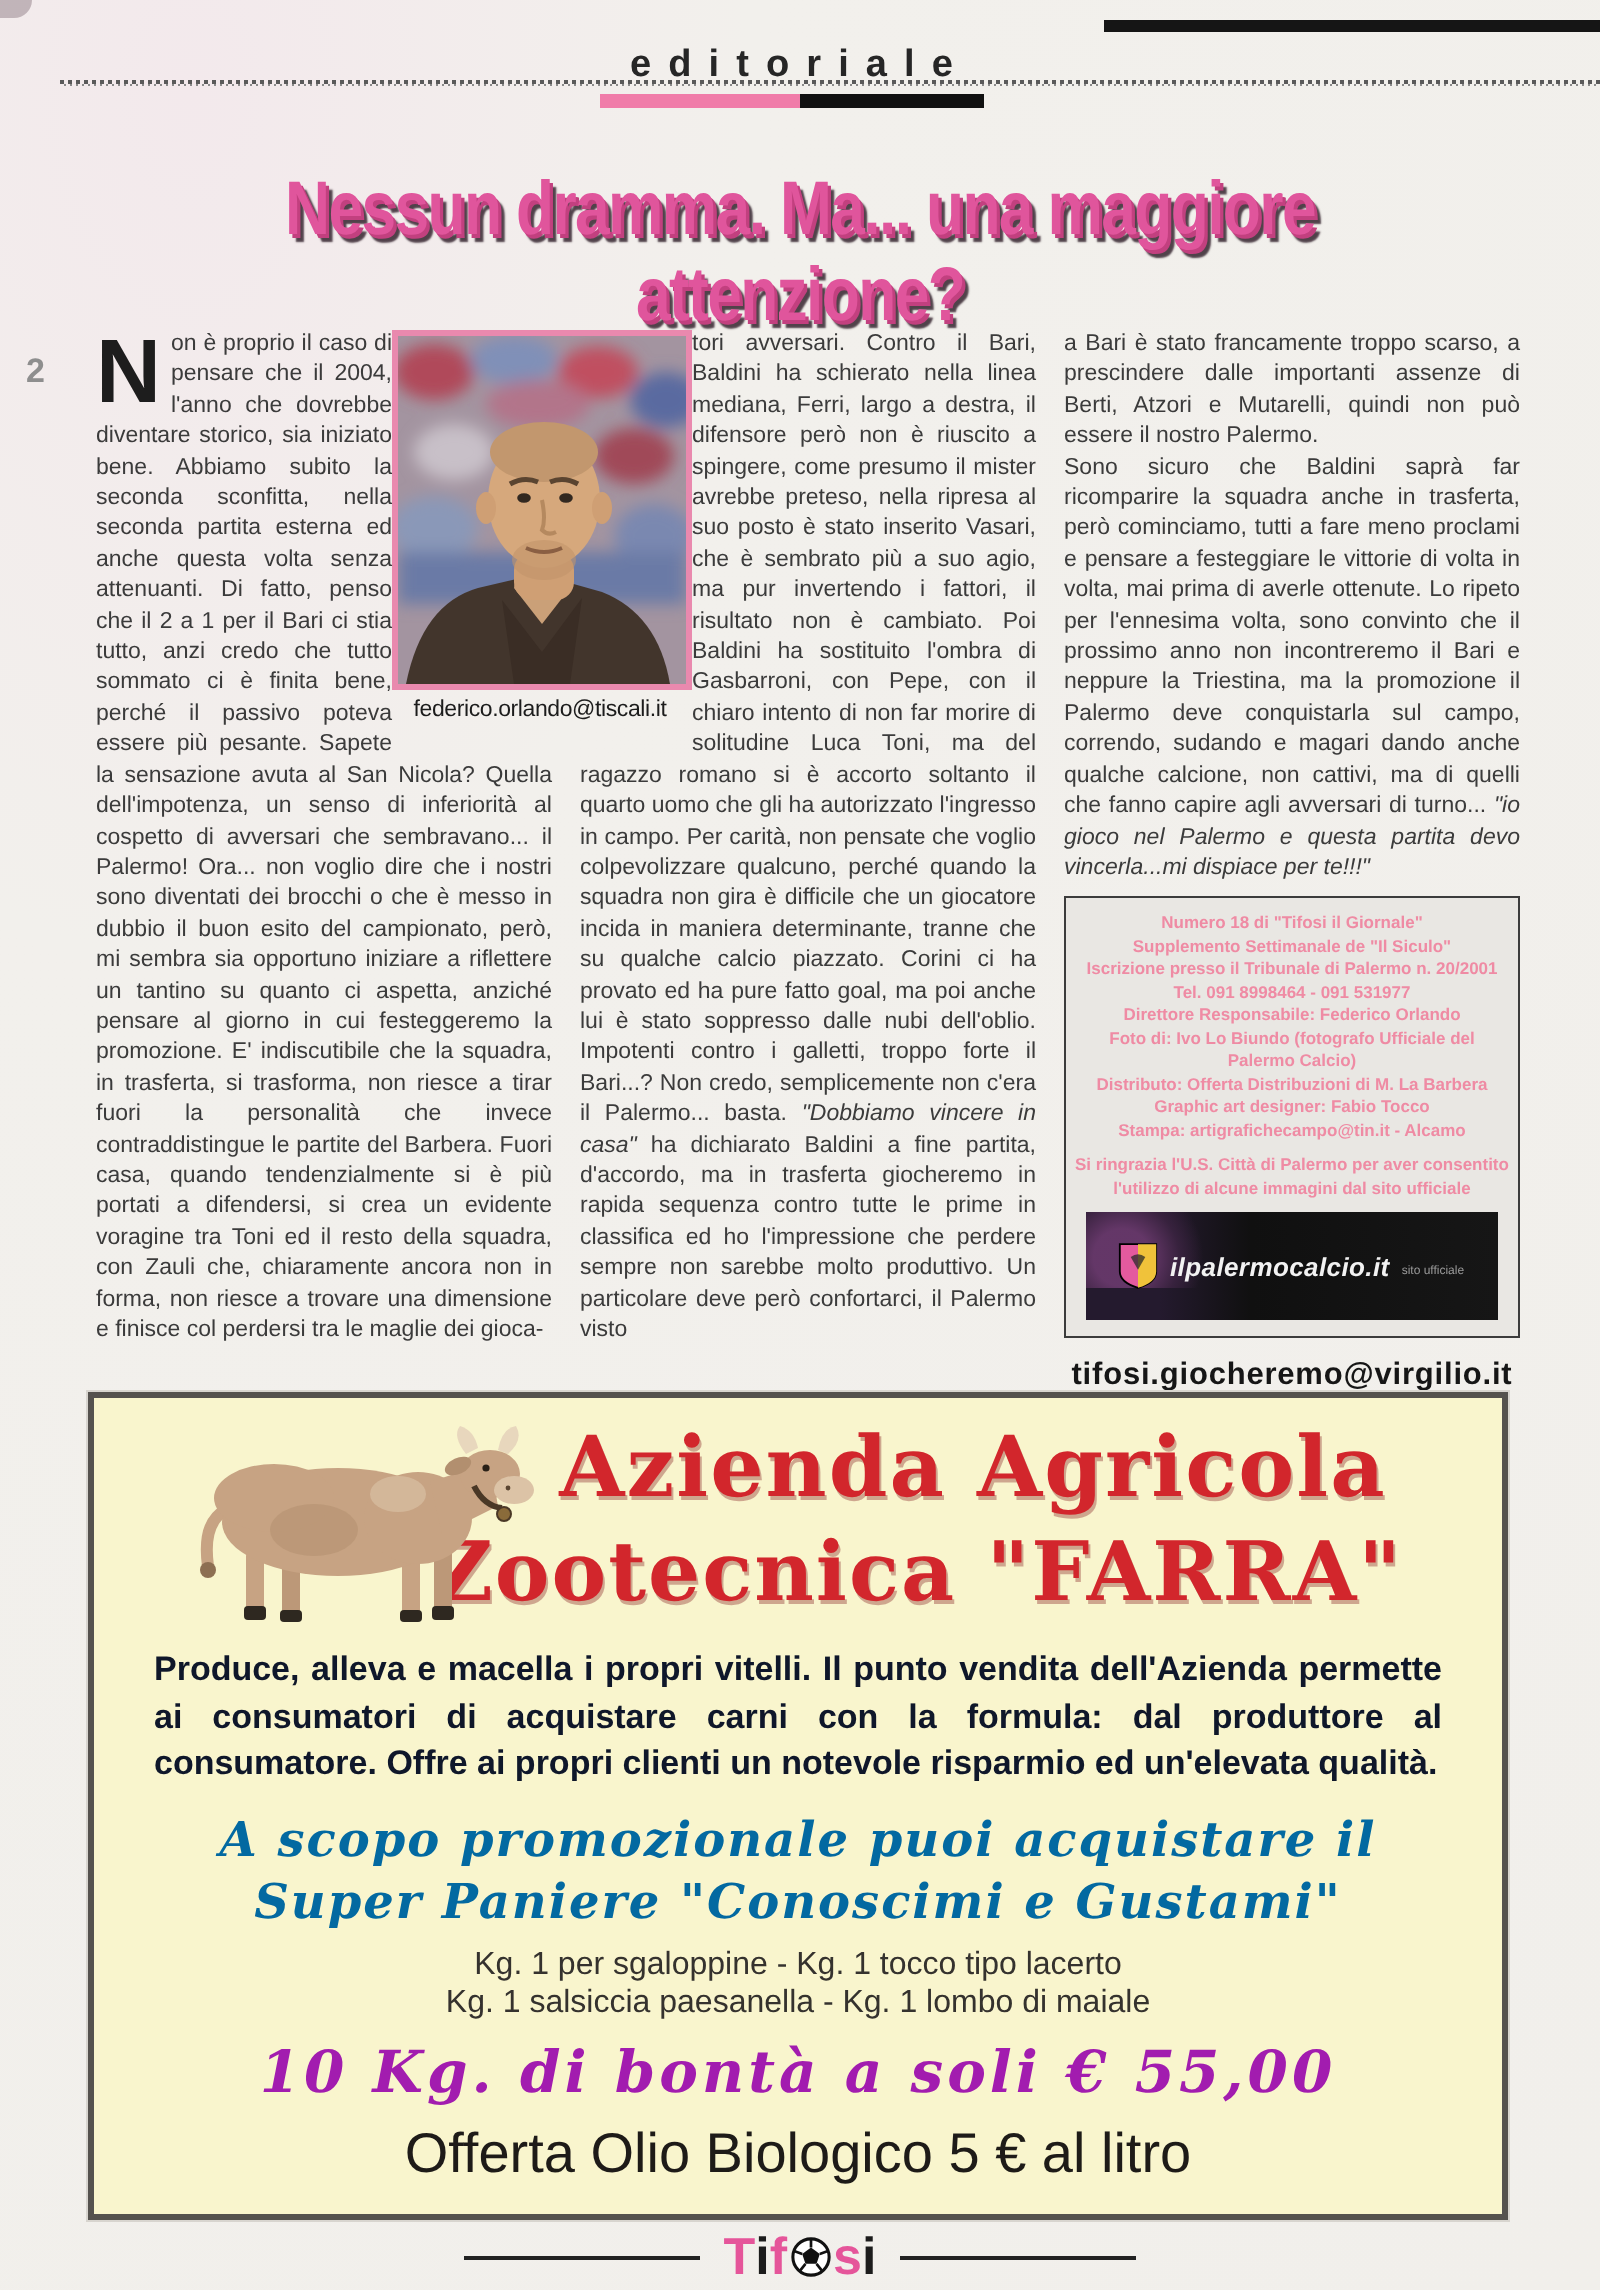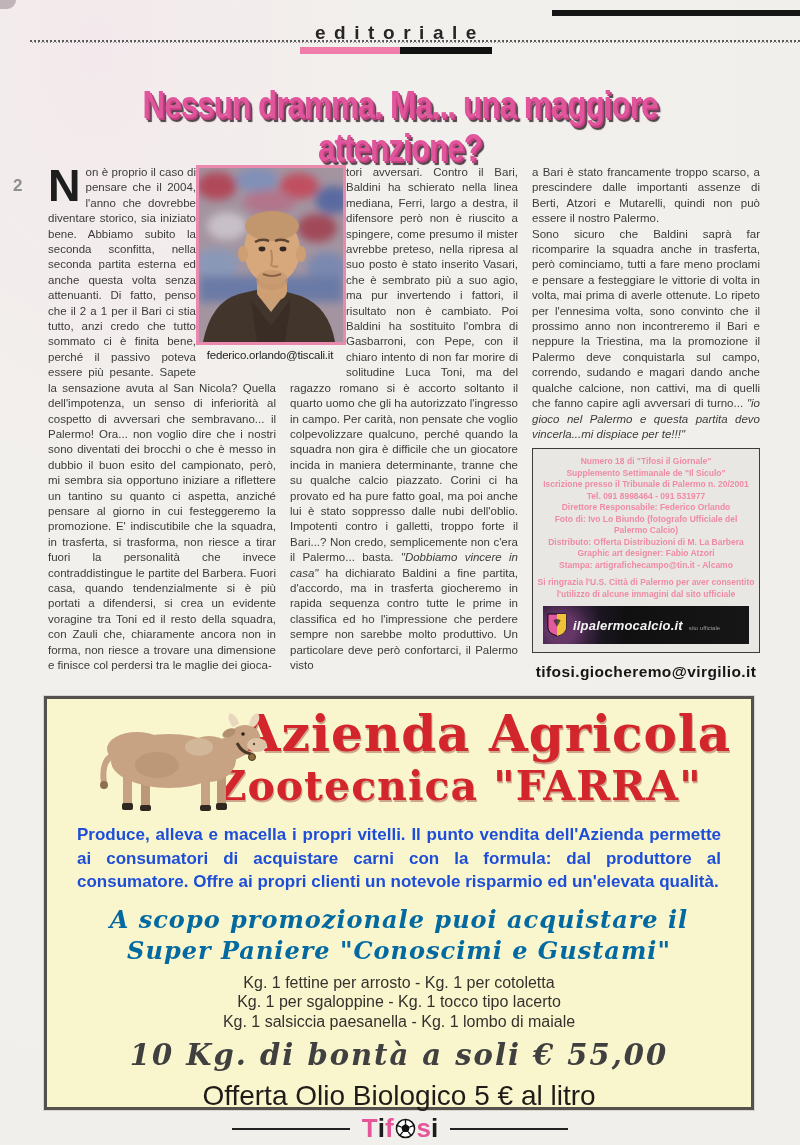--- a/index.html
+++ b/index.html
@@ -37,43 +37,43 @@
         border:3px solid #e989ae;background:#a89aa4;}
   .portrait svg{display:block;}
   .photo-caption{position:absolute;left:190px;top:349px;width:160px;text-align:center;
         font-size:11.5px;font-weight:normal;color:#1c1c1c;letter-spacing:-.2px;}
 
   
   .infobox{margin-top:6px;border:1px solid #3c3c3c;background:#e9e7e3;
         padding:7px 4px 8px 4px;text-align:center;}
   .info-line{font-size:8.5px;line-height:11.5px;color:#ef8ba4;font-weight:bold;}
   .info-gap{height:6px;}
-  .banner{margin:6px auto 0 auto;width:206px;height:38px;background:linear-gradient(90deg,#241a2e 0 18%,#101010 40%,#161616 100%);
-        display:flex;align-items:center;justify-content:flex-start;gap:6px;padding-left:4px;box-sizing:border-box;position:relative;overflow:hidden;}
+  .banner{margin:6px auto 0 auto;width:206px;height:54px;background:linear-gradient(90deg,#241a2e 0 18%,#101010 40%,#161616 100%);
+        display:flex;align-items:center;justify-content:flex-start;gap:6px;padding-left:16px;box-sizing:border-box;position:relative;overflow:hidden;}
   .banner-stadium{position:absolute;left:0;top:0;width:60px;height:38px;
         background:radial-gradient(circle at 30% 60%, #6b3a6e 0 30%, #3a2340 60%, transparent 85%);opacity:.9;}
   .banner-site{position:relative;color:#f2f2f2;font-size:13px;font-weight:bold;font-style:italic;letter-spacing:.2px;}
   .banner-tag{position:relative;color:#9a9a9a;font-size:6px;align-self:center;margin-top:6px;}
   .contact-email{margin-top:11px;text-align:center;font-size:15.5px;font-weight:bold;color:#161616;letter-spacing:.4px;}
 
   
   .ad{position:absolute;left:44px;top:696px;width:710px;height:414px;box-sizing:border-box;
         background:#f9f5cd;border:3px solid #55524e;box-shadow:0 0 0 1px #d8d5cf;text-align:center;}
   .cow{position:absolute;left:26px;top:4px;}
   .ad-title{font-family:"DejaVu Serif", serif;font-weight:bold;color:#d2262c;
         text-shadow:1px 2px 0 rgba(125,20,25,.35);letter-spacing:1px;}
-  .ad-title1{margin:12px 0 0 175px;font-size:50px;line-height:46px;}
+  .ad-title1{margin:12px 0 0 175px;font-size:42px;line-height:46px;}
   .ad-title2{margin:6px 0 0 120px;font-size:41px;line-height:46px;}
-  .ad-intro{margin:14px 30px 0 30px;text-align:justify;color:#1d4ed8;font-size:17px;line-height:23.5px;font-weight:bold;}
+  .ad-intro{margin:14px 30px 0 30px;text-align:justify;color:#0f172a;font-size:17px;line-height:23.5px;font-weight:bold;}
   .ad-promo{font-family:"DejaVu Serif", serif;font-style:italic;font-weight:bold;color:#0369a1;font-size:24px;line-height:31px;letter-spacing:1px;}
   .ad-promo1{margin-top:10px;}
   .ad-items{margin-top:7px;}
   .ad-item{font-size:16px;line-height:19.5px;color:#35322e;}
   .ad-price{margin-top:7px;font-family:"DejaVu Serif", serif;font-style:italic;font-weight:bold;
-        font-size:29px;color:#404040;letter-spacing:2px;}
+        font-size:29px;color:#a21caf;letter-spacing:2px;}
   .ad-offer{margin-top:8px;font-size:28px;color:#1e1b18;}
 
   
   .footer{position:absolute;left:0;right:0;top:1113px;display:flex;align-items:center;justify-content:center;gap:12px;}
   .footer-line{width:118px;height:2px;background:#222;}
   .logo{display:flex;align-items:center;font-size:26px;font-weight:bold;letter-spacing:0;}
   .logo .lp{color:#e5559a;}
   .logo .lb{color:#1c1c1c;}
   .ball{margin:0 1px;display:flex;align-items:center;}
 </style>
@@ -146,21 +146,21 @@
       <p><span>Sono sicuro che Baldini saprà far ricomparire la squadra anche in trasferta, però cominciamo, tutti a fare meno proclami e pensare a festeggiare le vittorie di volta in volta, mai prima di averle ottenute. Lo ripeto per l'ennesima volta, sono convinto che il prossimo anno non incontreremo il Bari e neppure la Triestina, ma la promozione il Palermo deve conquistarla sul campo, correndo, sudando e magari dando anche qualche calcione, non cattivi, ma di quelli che fanno capire agli avversari di turno... </span><span class="ital">"io gioco nel Palermo e questa partita devo vincerla...mi dispiace per te!!!"</span></p>
 
       <div class="infobox">
         <div class="info-line">Numero 18 di "Tifosi il Giornale"</div>
         <div class="info-line">Supplemento Settimanale de "Il Siculo"</div>
         <div class="info-line">Iscrizione presso il Tribunale di Palermo n. 20/2001</div>
         <div class="info-line">Tel. 091 8998464 - 091 531977</div>
         <div class="info-line">Direttore Responsabile: Federico Orlando</div>
         <div class="info-line">Foto di: Ivo Lo Biundo (fotografo Ufficiale del Palermo Calcio)</div>
         <div class="info-line">Distributo: Offerta Distribuzioni di M. La Barbera</div>
-        <div class="info-line">Graphic art designer: Fabio Atzori</div>
+        <div class="info-line">Graphic art designer: Fabio Tocco</div>
         <div class="info-line">Stampa: artigrafichecampo@tin.it - Alcamo</div>
         <div class="info-gap"></div>
         <div class="info-line">Si ringrazia l'U.S. Città di Palermo per aver consentito</div>
         <div class="info-line">l'utilizzo di alcune immagini dal sito ufficiale</div>
         <div class="banner">
           <div class="banner-stadium"></div>
           <svg width="20" height="26" viewBox="0 0 22 28" style="position:relative;">
             <path d="M1 2 h20 v15 q0 6 -10 9 q-10 -3 -10 -9 z" fill="#e45a9e" stroke="#000" stroke-width="1"></path>
             <path d="M11 2 h10 v15 q0 6 -10 9 z" fill="#f0c23a"></path>
             <path d="M7 9 q4 -3 8 0 l-4 7 z" fill="#2a2a2a" opacity=".75"></path>
@@ -200,21 +200,20 @@
       <circle cx="181" cy="41" r="1.2" fill="#5a4632"></circle>
       <path d="M164 40 q5 10 14 11" stroke="#4a3826" stroke-width="3" fill="none"></path>
       <circle cx="179" cy="54" r="3.5" fill="#8a6b3a" stroke="#4a3826" stroke-width="1"></circle>
     </svg>
     <div class="ad-title ad-title1">Azienda Agricola</div>
     <div class="ad-title ad-title2">Zootecnica "FARRA"</div>
     <p class="ad-intro">Produce, alleva e macella i propri vitelli. Il punto vendita dell'Azienda permette ai consumatori di acquistare carni con la formula: dal produttore al consumatore. Offre ai propri clienti un notevole risparmio ed un'elevata qualità.</p>
     <div class="ad-promo ad-promo1">A scopo promozionale puoi acquistare il</div>
     <div class="ad-promo">Super Paniere "Conoscimi e Gustami"</div>
     <div class="ad-items">
-      <div class="ad-item">Kg. 1 fettine per arrosto - Kg. 1 per cotoletta</div>
       <div class="ad-item">Kg. 1 per sgaloppine - Kg. 1 tocco tipo lacerto</div>
       <div class="ad-item">Kg. 1 salsiccia paesanella - Kg. 1 lombo di maiale</div>
     </div>
     <div class="ad-price">10 Kg. di bontà a soli € 55,00</div>
     <div class="ad-offer">Offerta Olio Biologico 5 € al litro</div>
 
   </div>
 
   <div class="footer">
     <div class="footer-line"></div>

